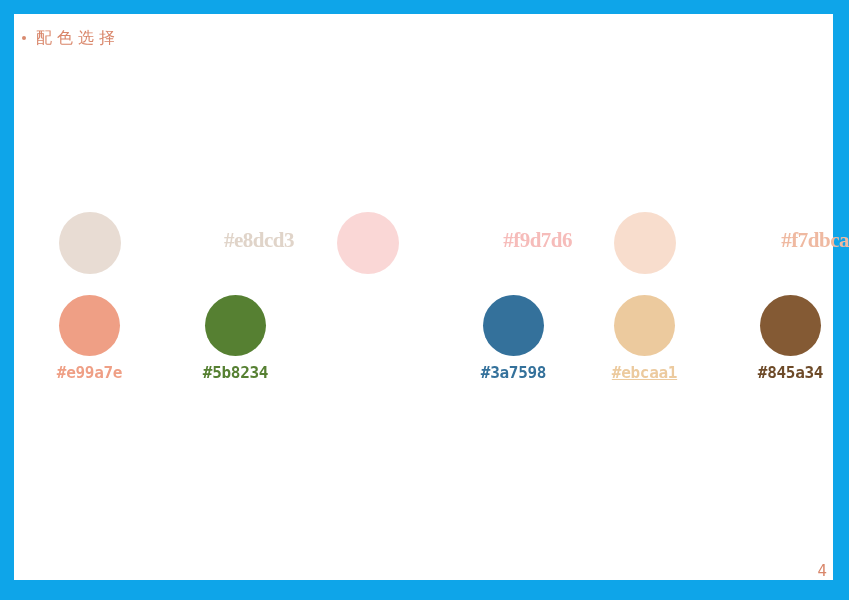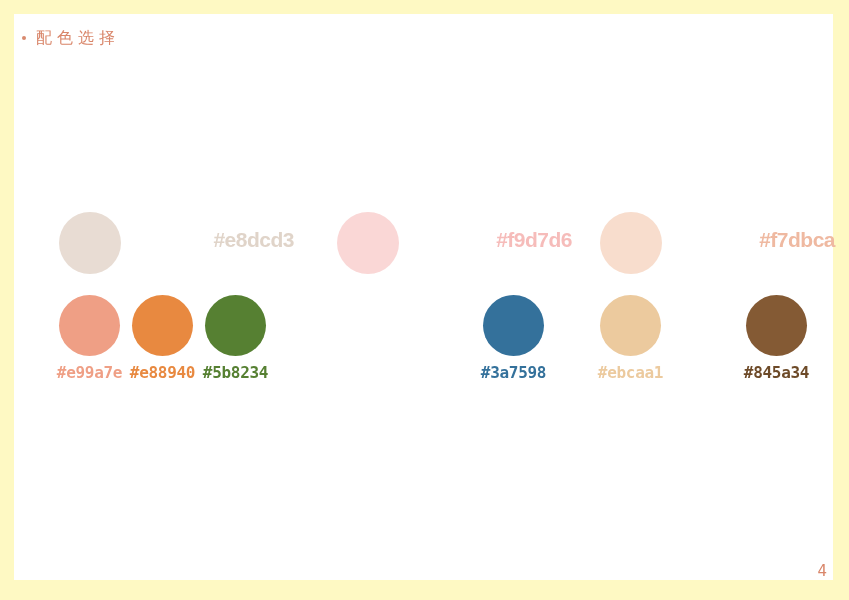--- a/index.html
+++ b/index.html
@@ -13,21 +13,21 @@
     font-family: "DejaVu Sans", "Liberation Sans", sans-serif;
     overflow: hidden;
   }
   
   #slide {
     position: absolute;
     left: 0;
     top: 0;
     width: 849px;
     height: 600px;
-    background: #fef9c3;
+    background: #0ea5e9;
   }
   #slide-canvas {
     position: absolute;
     left: 14px;
     top: 14px;
     width: 819px;
     height: 566px;
     background: #ffffff;
   }
   
@@ -80,21 +80,21 @@
     width: 62px;
     height: 62px;
     border-radius: 50%;
   }
   .big-label {
     position: absolute;
     right: 0;
     top: 16px;
     font-size: 21px;
     font-weight: bold;
-    font-family: Liberation Sans, sans-serif;
+    font-family: Liberation Serif, serif;
     letter-spacing: -0.5px;
     white-space: nowrap;
   }
   .swatch-row {
     position: absolute;
     left: 0;
     top: 83px;
     width: 100%;
     height: 60px;
   }
@@ -144,51 +144,47 @@
         <div class="palette-group" style="left: 45px;">
           <div class="group-head">
             <div class="swatch-big" style="background: rgb(232, 220, 211);"></div>
             <div class="big-label" style="color: rgb(224, 212, 201);">#e8dcd3</div>
           </div>
           <div class="swatch-row">
             <div class="swatch-cell" style="left: 0px;">
               <div class="swatch-small" style="background: rgb(239, 159, 133);"></div>
               <div class="small-label" style="color: rgb(239, 159, 133);">#e99a7e</div>
             </div>
-            <div class="swatch-cell" style="left: 73px;">
-              <div class="swatch-small" style="background: rgb(232, 137, 64);"></div>
-              <div class="small-label" style="color: rgb(232, 137, 64);">#e88940</div>
-            </div>
             <div class="swatch-cell" style="left: 146px;">
               <div class="swatch-small" style="background: rgb(86, 128, 50);"></div>
               <div class="small-label" style="color: rgb(86, 128, 50);">#5b8234</div>
             </div>
           </div>
         </div>
         <div class="palette-group" style="left: 323px;">
           <div class="group-head">
             <div class="swatch-big" style="background: rgb(250, 215, 214);"></div>
             <div class="big-label" style="color: rgb(246, 188, 186); margin-left: 24px;">#f9d7d6</div>
           </div>
           <div class="swatch-row">
             <div class="swatch-cell" style="left: 146px;">
               <div class="swatch-small" style="background: rgb(52, 113, 155);"></div>
               <div class="small-label" style="color: rgb(52, 113, 155);">#3a7598</div>
             </div>
           </div>
         </div>
-        <div class="palette-group" style="left: 586px;">
+        <div class="palette-group" style="left: 600px;">
           <div class="group-head">
             <div class="swatch-big" style="background: rgb(248, 221, 205);"></div>
             <div class="big-label" style="color: rgb(239, 185, 161);">#f7dbca</div>
           </div>
           <div class="swatch-row">
             <div class="swatch-cell" style="left: 0px;">
               <div class="swatch-small" style="background: rgb(236, 202, 158);"></div>
-              <div class="small-label" style="color: rgb(236, 202, 158);">#ebcaa1</div>
+              <div class="small-label" style="color: rgb(236, 202, 158); text-decoration: underline;">#ebcaa1</div>
             </div>
             <div class="swatch-cell" style="left: 146px; text-decoration: underline;">
               <div class="swatch-small" style="background: rgb(132, 90, 52);"></div>
               <div class="small-label" style="color: rgb(109, 74, 40);">#845a34</div>
             </div>
           </div>
         </div>
       </div>
 
     <div id="page-number">4</div>

